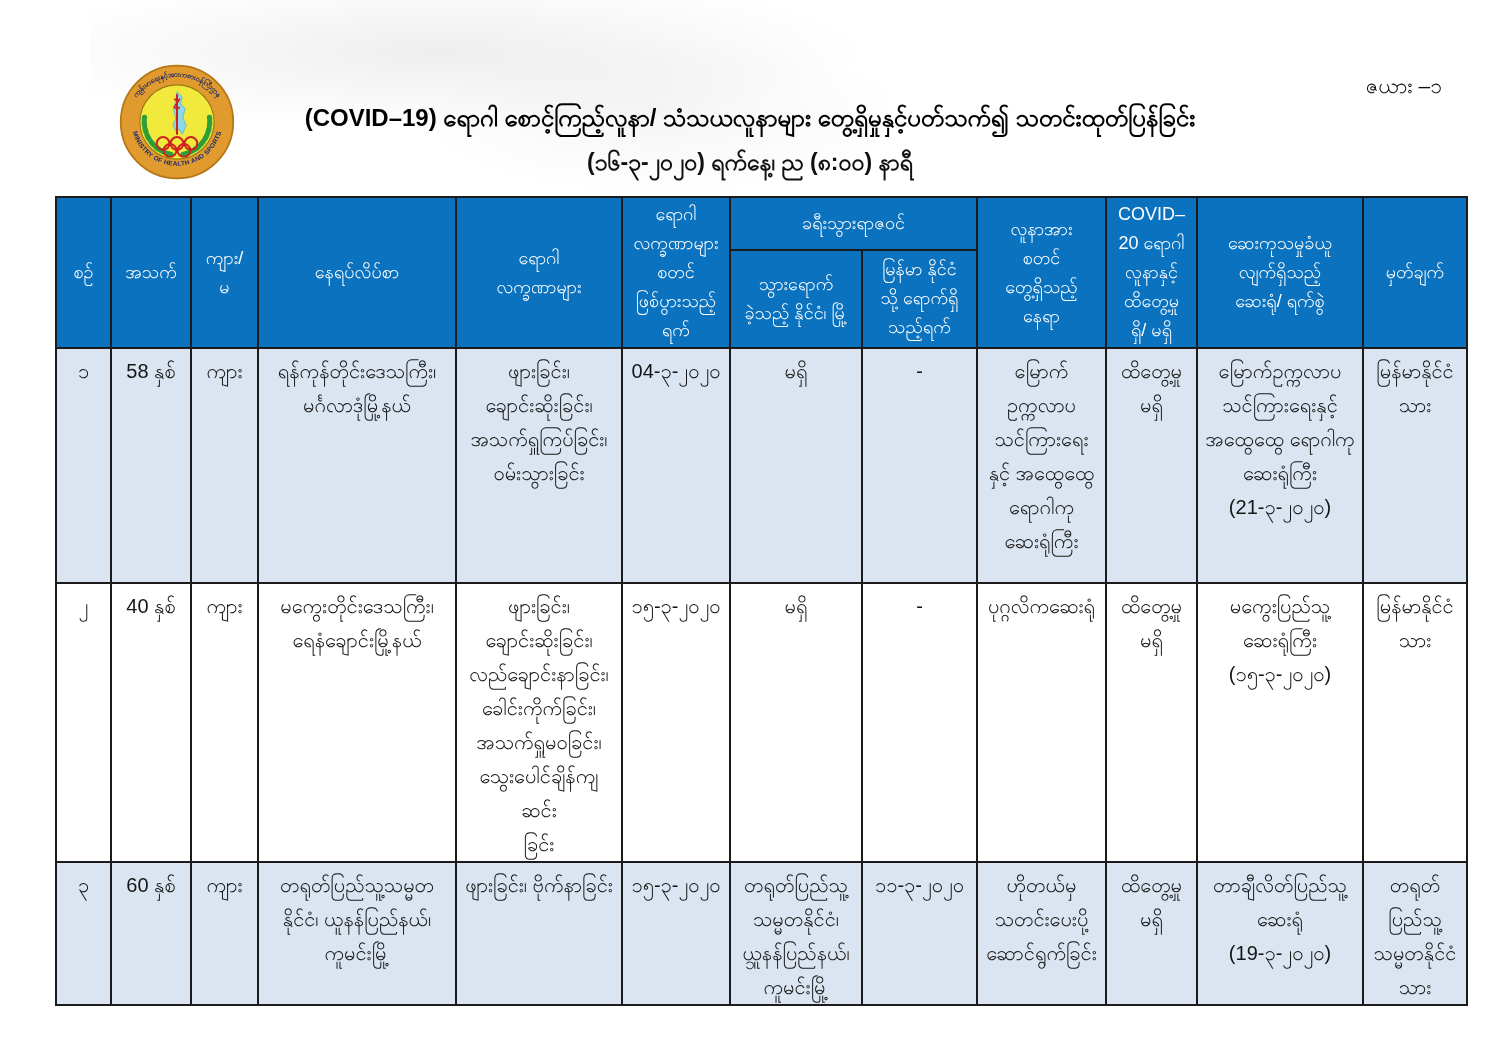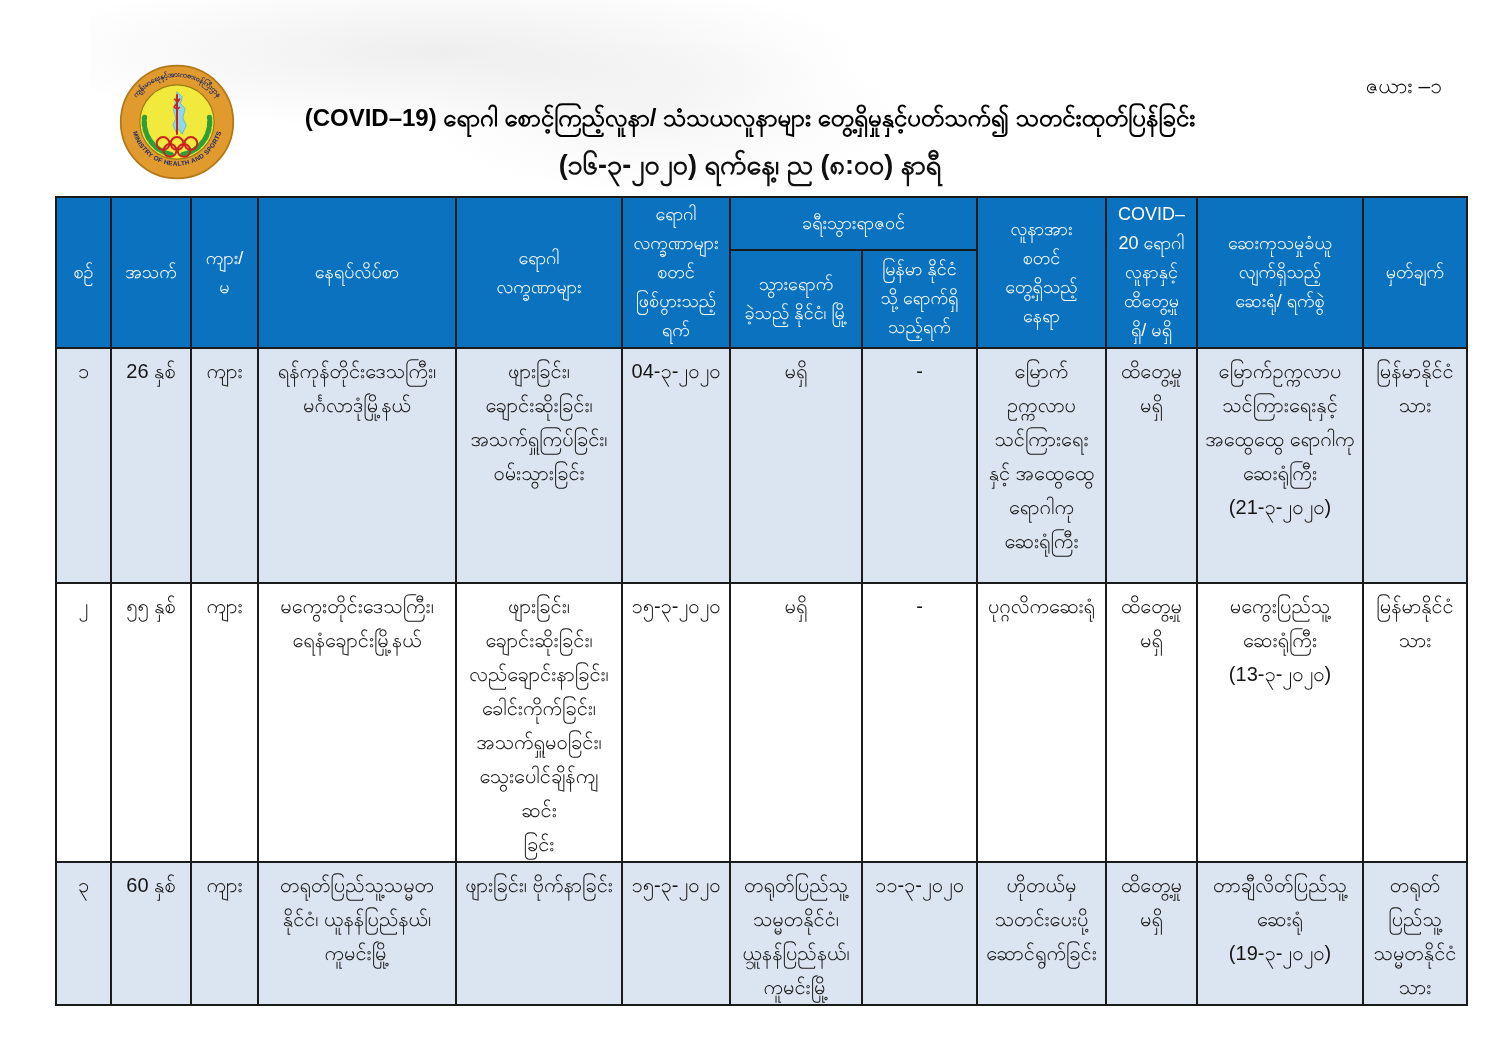--- a/index.html
+++ b/index.html
@@ -13,21 +13,21 @@
     background:radial-gradient(ellipse at 45% 40%, rgba(150,150,150,0.16), rgba(255,255,255,0) 70%);}
   .haze2{left:430px;top:40px;width:460px;height:150px;
     background:radial-gradient(ellipse at 50% 50%, rgba(160,160,160,0.10), rgba(255,255,255,0) 75%);}
 
   .logo{position:absolute;left:119px;top:64px;width:116px;height:116px;}
 
   .table-tag{position:absolute;top:72px;right:58px;font-size:21px;font-weight:normal;color:#101010;}
   .title1{position:absolute;top:102px;left:0;width:100%;text-align:center;
     font-size:24px;font-weight:bold;color:#000000;}
   .title2{position:absolute;top:147px;left:0;width:100%;text-align:center;
-    font-size:27px;font-weight:bold;color:#101010;}
+    font-size:23px;font-weight:bold;color:#101010;}
 
   table.report{
     position:absolute;left:55px;top:196px;width:1411px;
     border-collapse:collapse;table-layout:fixed;background:#ffffff;
   }
   table.report, table.report th, table.report td{border:2px solid #1b1b1b;}
   table.report th{
     background:#0A72BE;color:#ffffff;font-weight:normal;
     font-size:18px;line-height:29px;white-space:pre-line;
     vertical-align:middle;text-align:center;padding:2px 3px;
@@ -136,21 +136,21 @@
         <th>သွားရောက်
 ခဲ့သည့် နိုင်ငံ၊ မြို့</th>
         <th>မြန်မာ နိုင်ငံ
 သို့ ရောက်ရှိ
 သည့်ရက်</th>
       </tr>
     </thead>
     <tbody>
       <tr class="r1 shade">
         <td>၁</td>
-        <td>26 နှစ်</td>
+        <td>58 နှစ်</td>
         <td>ကျား</td>
         <td class="left">ရန်ကုန်တိုင်းဒေသကြီး၊
 မင်္ဂလာဒုံမြို့နယ်</td>
         <td class="left">ဖျားခြင်း၊
 ချောင်းဆိုးခြင်း၊
 အသက်ရှူကြပ်ခြင်း၊
 ဝမ်းသွားခြင်း</td>
         <td>04-၃-၂၀၂၀</td>
         <td>မရှိ</td>
         <td>-</td>
@@ -165,40 +165,40 @@
         <td>မြောက်ဥက္ကလာပ
 သင်ကြားရေးနှင့်
 အထွေထွေ ရောဂါကု
 ဆေးရုံကြီး
 (21-၃-၂၀၂၀)</td>
         <td>မြန်မာနိုင်ငံ
 သား</td>
       </tr>
       <tr class="r2">
         <td>၂</td>
-        <td>၅၅ နှစ်</td>
+        <td>40 နှစ်</td>
         <td>ကျား</td>
         <td class="left">မကွေးတိုင်းဒေသကြီး၊
 ရေနံချောင်းမြို့နယ်</td>
         <td class="left">ဖျားခြင်း၊
 ချောင်းဆိုးခြင်း၊
 လည်ချောင်းနာခြင်း၊
 ခေါင်းကိုက်ခြင်း၊
 အသက်ရှူမဝခြင်း၊
 သွေးပေါင်ချိန်ကျဆင်း
 ခြင်း</td>
         <td>၁၅-၃-၂၀၂၀</td>
         <td>မရှိ</td>
         <td>-</td>
         <td>ပုဂ္ဂလိကဆေးရုံ</td>
         <td>ထိတွေ့မှု
 မရှိ</td>
         <td>မကွေးပြည်သူ့
 ဆေးရုံကြီး
-(13-၃-၂၀၂၀)</td>
+(၁၅-၃-၂၀၂၀)</td>
         <td>မြန်မာနိုင်ငံ
 သား</td>
       </tr>
       <tr class="r3 shade">
         <td>၃</td>
         <td>60 နှစ်</td>
         <td>ကျား</td>
         <td class="left">တရုတ်ပြည်သူ့သမ္မတ
 နိုင်ငံ၊ ယူနန်ပြည်နယ်၊
 ကူမင်းမြို့</td>

